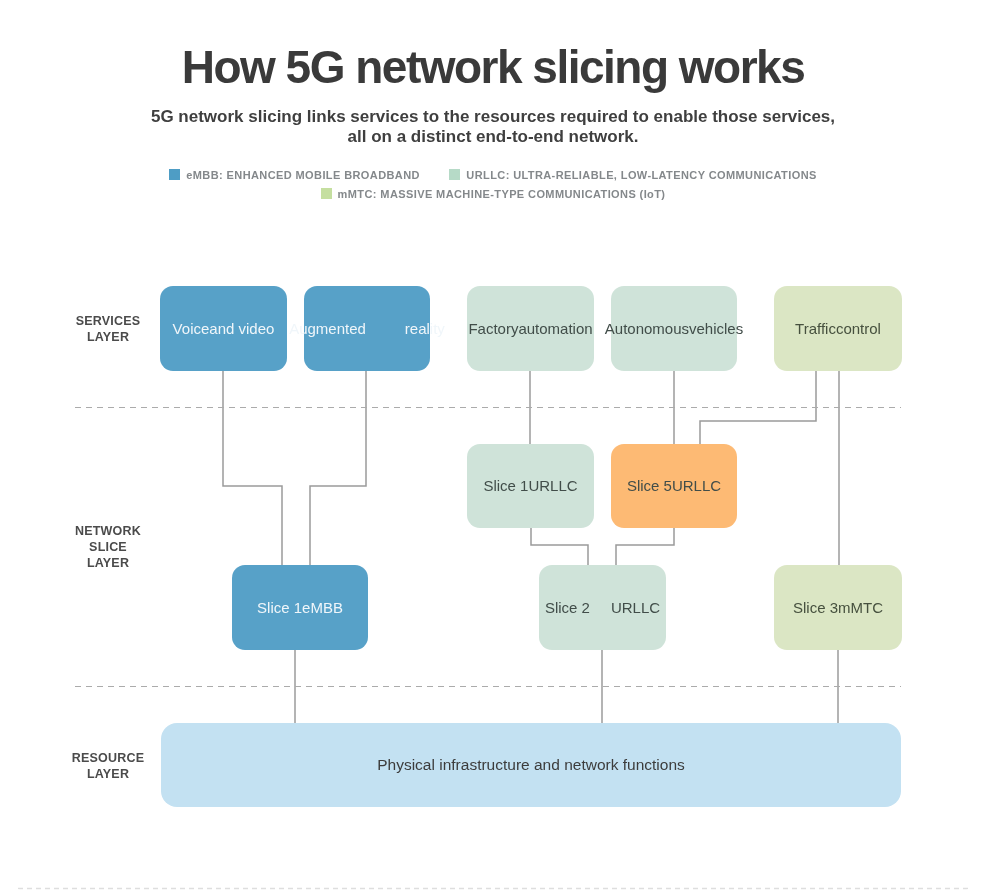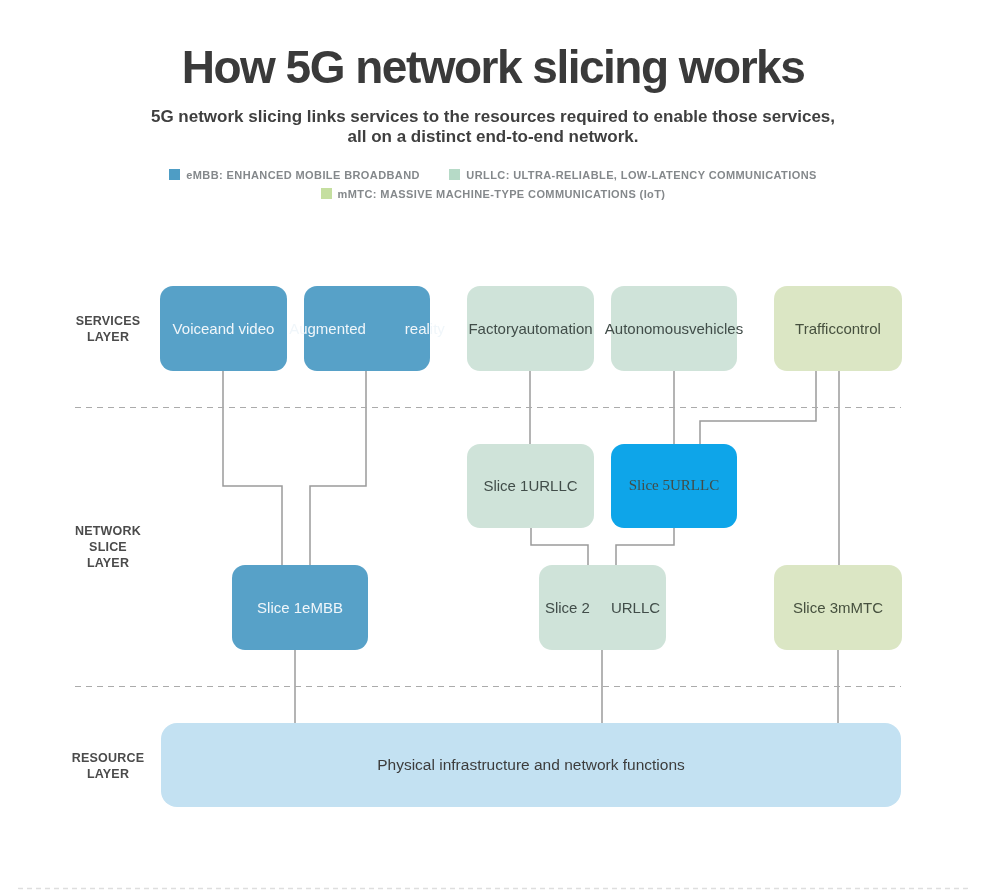--- a/index.html
+++ b/index.html
@@ -120,21 +120,21 @@
   </div>
   <div class="box green" style="left: 774px; top: 286px; width: 128px; height: 85px; background-color: rgb(219, 230, 196);">
     <span>Traffic</span>
     <span>control</span>
   </div>
 
   <div class="box teal" style="left: 467px; top: 444px; width: 127px; height: 84px; background-color: rgb(207, 227, 217);">
     <span>Slice 1</span>
     <span>URLLC</span>
   </div>
-  <div class="box teal" style="left: 611px; top: 444px; width: 126px; height: 84px; background-color: #0ea5e9; font-family: Liberation Serif, serif;">
+  <div class="box teal" style="left: 611px; top: 444px; width: 126px; height: 84px; background-color: #fdba74;">
     <span>Slice 5</span>
     <span>URLLC</span>
   </div>
   <div class="box blue" style="left: 232px; top: 565px; width: 136px; height: 85px; background-color: rgb(87, 161, 200);">
     <span>Slice 1</span>
     <span>eMBB</span>
   </div>
   <div class="box teal" style="left: 539px; top: 565px; width: 127px; height: 85px; background-color: rgb(207, 227, 217); gap: 21px;">
     <span>Slice 2</span>
     <span>URLLC</span>

